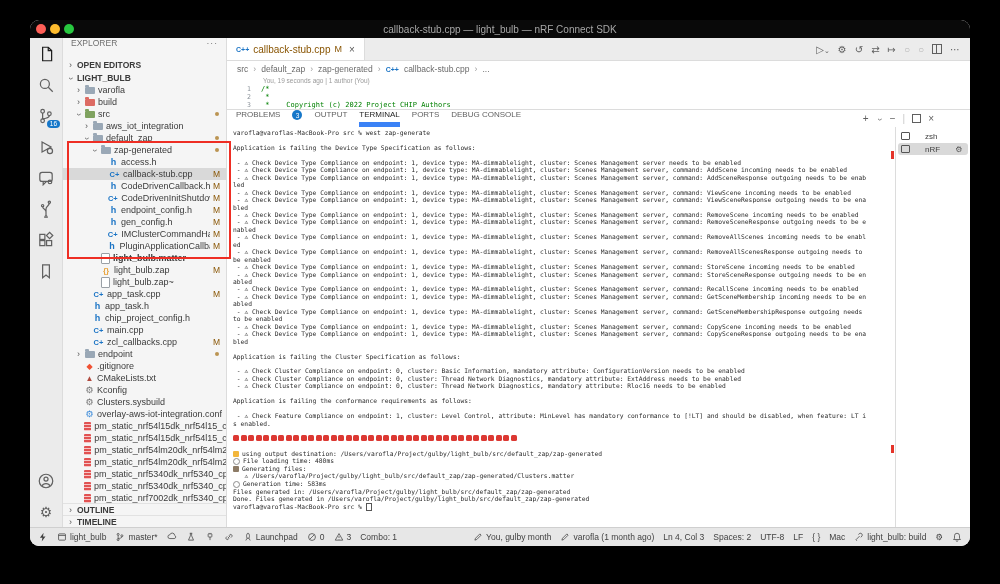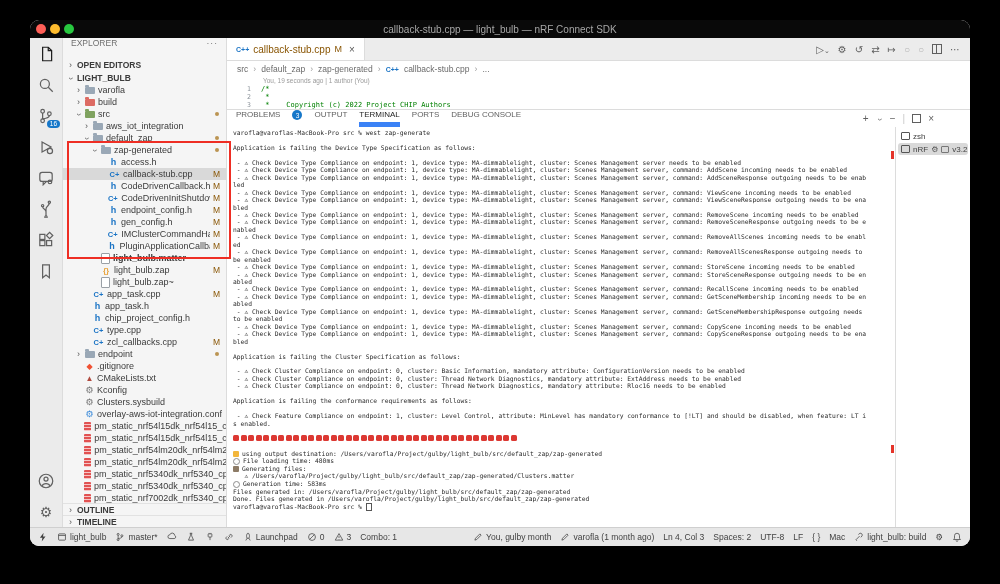--- a/index.html
+++ b/index.html
@@ -86,21 +86,21 @@
   .term{width:636px;padding:2px 0 0 6px;font-family:"DejaVu Sans Mono",monospace;font-size:6.3px;line-height:7.45px;
         color:#2b2b2b;overflow:hidden;flex-shrink:0}
   .tline{white-space:pre-wrap;word-break:break-all;min-height:7.45px}
   .adot{display:inline-block;width:6px;height:6px;background:#dc3832;border-radius:1.5px;margin:0 1.5px 1px 0;vertical-align:middle}
   .pict{display:inline-block;width:6px;height:6px;border-radius:1px;margin-right:3px;vertical-align:middle}
   .p-pointer{background:#f2b63c}
   .p-clock{background:#fdfdfd;border:1px solid #8d8d8d;border-radius:50%;width:5px;height:5px}
   .p-hammer{background:#8d7b66}
   .cur{display:inline-block;width:4px;height:6.5px;border:1px solid #555;vertical-align:middle}
   .termlist{margin-left:auto;width:74px;border-left:1px solid #dcdcdc;padding-top:2px;font-size:8px;color:#424242;flex-shrink:0}
-  .tlrow{height:12px;display:flex;align-items:center;gap:3px;padding:0 3px;margin:1px 2px;border-radius:3px;white-space:nowrap;overflow:hidden}
+  .tlrow{height:12px;display:flex;align-items:center;gap:15px;padding:0 3px;margin:1px 2px;border-radius:3px;white-space:nowrap;overflow:hidden}
   .tlrow.sel{background:#d9d9d9}
   .term-icn{width:7px;height:6px;border:1px solid #555;border-radius:1px;flex-shrink:0}
   .tl-gear{font-size:8px;color:#555}
   .pkg-i{width:6px;height:5px;border:1px solid #777;border-radius:1px;flex-shrink:0}
   .mark{position:absolute;width:3px;height:8px;background:#e5342a;right:76px}
   
   .statusbar{height:18px;background:#e7e7e7;border-top:1px solid #cfcfcf;display:flex;align-items:center;
              padding:0 8px;font-size:8.5px;color:#424242;gap:9px;flex-shrink:0;white-space:nowrap;overflow:hidden}
   .sbi{display:flex;align-items:center;gap:3px}
   .sbi svg{width:10px;height:10px;stroke:#424242;fill:none;stroke-width:1.2}
@@ -304,21 +304,21 @@
             <span class="lbl">app_task.h</span>
           </div>
           <div class="trow" style="padding-left: 20px;">
             <span class="arr"></span>
             <span class="icn i-h">h</span>
             <span class="lbl">chip_project_config.h</span>
           </div>
           <div class="trow" style="padding-left: 20px;">
             <span class="arr"></span>
             <span class="icn i-cpp">C+</span>
-            <span class="lbl">type.cpp</span>
+            <span class="lbl">main.cpp</span>
           </div>
           <div class="trow" style="padding-left: 20px;">
             <span class="arr"></span>
             <span class="icn i-cpp">C+</span>
             <span class="lbl">zcl_callbacks.cpp</span>
             <span class="mbadge">M</span>
           </div>
           <div class="trow" style="padding-left: 12px;">
             <span class="arr">›</span>
             <span class="icn i-folder"></span>

